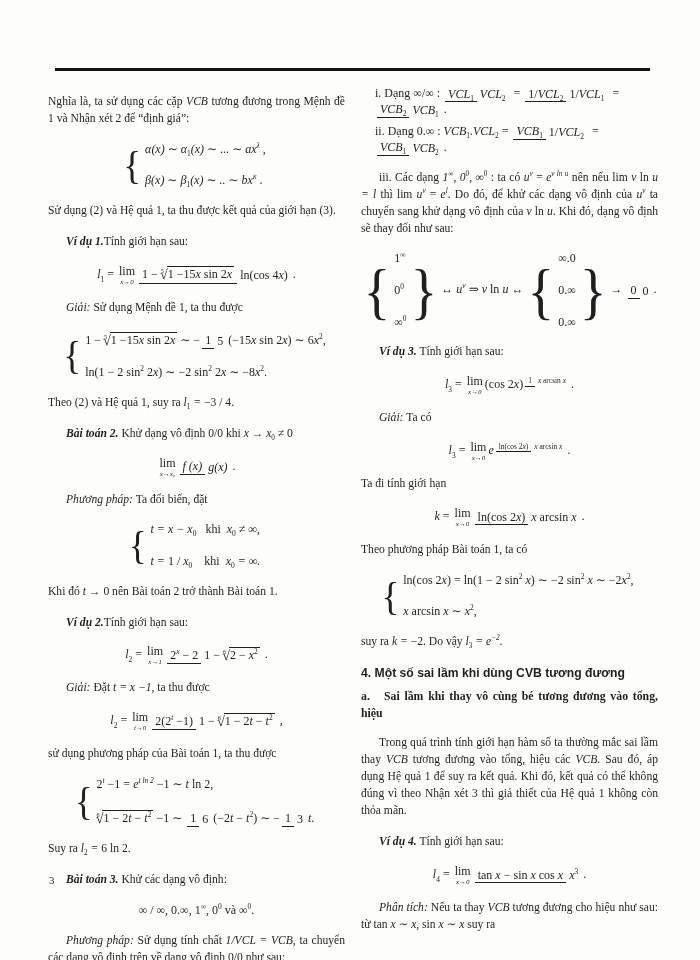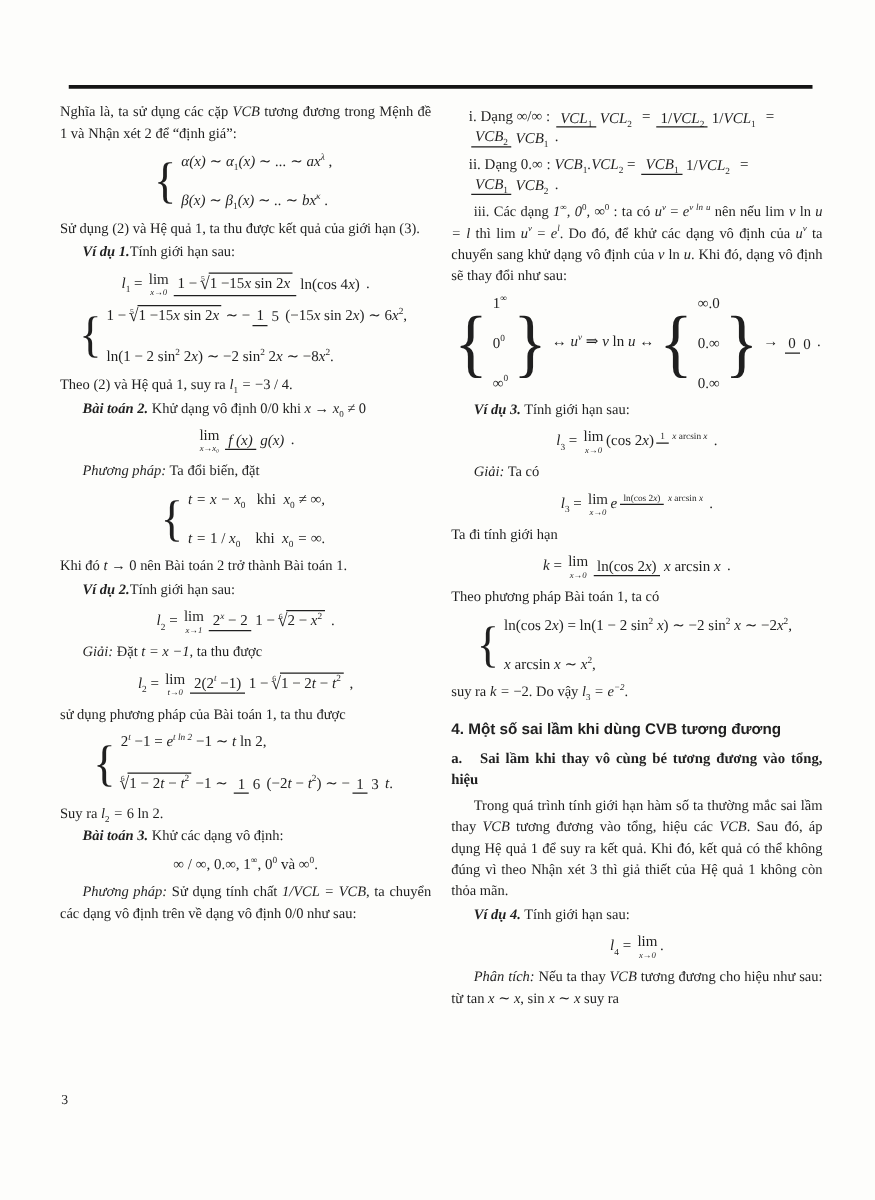--- a/index.html
+++ b/index.html
@@ -18,21 +18,21 @@
   .page{position:relative;width:700px;height:960px;}
   .top-rule{
     position:absolute;top:68px;left:55px;width:595px;height:3px;
     background:var(--rule);
   }
   .cols{
     position:absolute;top:80px;left:48px;width:610px;
     display:flex;gap:16px;align-items:flex-start;
   }
   .col{width:297px;font-size:11.6px;line-height:1.46;}
-  .blk{margin:2px 0;}
+  .blk{margin:14px 0;}
   .para{text-align:justify;}
   .para.ind{text-indent:18px;}
   .f{
     text-align:center;margin:6px 0;font-size:12px;line-height:1.3;
   }
   .f.left{text-align:left;padding-left:14px;}
   .h1{
     font-family:Liberation Sans, sans-serif;
     font-weight:bold;font-size:12.2px;margin:12px 0 7px;line-height:1.35;
   }
@@ -94,20 +94,21 @@
           </span></div>
         <div class="blk para"><span class="s-r">Sử dụng (2) và Hệ quả 1, ta thu được kết quả của giới hạn (3).</span></div>
         <div class="blk para ind"><span class="s-bi">Ví dụ 1.</span><span class="s-r">Tính giới hạn sau:</span></div>
         <div class="blk f"><span class="s-v">l</span><sub class="s-r">1</sub><span class="s-r"> = </span><span class="lim">
             <span class="lw">lim</span>
             <span class="lu">x→0</span>
           </span><span class="frac">
             <span class="fn"><span class="s-r">1 − </span><span class="sqrt"><sup class="ridx">5</sup><span class="rsym">√</span><span class="rbar"><span class="s-r">1 −15</span><span class="s-v">x</span><span class="s-r"> sin 2</span><span class="s-v">x</span></span></span></span>
             <span class="fd"><span class="s-r">ln(cos 4</span><span class="s-v">x</span><span class="s-r">)</span></span>
           </span><span class="s-r">.</span></div>
+        <div class="blk para ind"><span class="s-i">Giải:</span><span class="s-r"> Sử dụng Mệnh đề 1, ta thu được</span></div>
         <div class="blk f"><span class="grp">
             <span class="gbrace" style="font-size: 3.1em;">{</span>
             <span class="grows">
               <span class="grow"><span class="s-r">1 − </span><span class="sqrt"><sup class="ridx">5</sup><span class="rsym">√</span><span class="rbar"><span class="s-r">1 −15</span><span class="s-v">x</span><span class="s-r"> sin 2</span><span class="s-v">x</span></span></span><span class="s-r"> ∼ −</span><span class="frac">
                   <span class="fn"><span class="s-r">1</span></span>
                   <span class="fd"><span class="s-r">5</span></span>
                 </span><span class="s-r">(−15</span><span class="s-v">x</span><span class="s-r"> sin 2</span><span class="s-v">x</span><span class="s-r">) ∼ 6</span><span class="s-v">x</span><sup class="s-r">2</sup><span class="s-r">,</span></span>
               <span class="grow"><span class="s-r">ln(1 − 2 sin</span><sup class="s-r">2</sup><span class="s-r"> 2</span><span class="s-v">x</span><span class="s-r">) ∼ −2 sin</span><sup class="s-r">2</sup><span class="s-r"> 2</span><span class="s-v">x</span><span class="s-r"> ∼ −8</span><span class="s-v">x</span><sup class="s-r">2</sup><span class="s-r">.</span></span>
             </span>
           </span></div>
@@ -236,18 +237,21 @@
             </span>
           </span></div>
         <div class="blk para"><span class="s-r">suy ra </span><span class="s-v">k</span><span class="s-v"> = </span><span class="s-r">−2. Do vậy </span><span class="s-v">l</span><sub class="s-r">3</sub><span class="s-v"> = e</span><sup class="s-v">−2</sup><span class="s-r">.</span></div>
         <div class="blk h1"><span class="s-b">4. Một số sai lầm khi dùng CVB tương đương</span></div>
         <div class="blk h2"><span class="s-b">a.&nbsp;&nbsp;&nbsp;Sai lầm khi thay vô cùng bé tương đương vào tổng, hiệu</span></div>
         <div class="blk para ind"><span class="s-r">Trong quá trình tính giới hạn hàm số ta thường mắc sai lầm thay </span><span class="s-i">VCB</span><span class="s-r"> tương đương vào tổng, hiệu các </span><span class="s-i">VCB</span><span class="s-r">. Sau đó, áp dụng Hệ quả 1 để suy ra kết quả. Khi đó, kết quả có thể không đúng vì theo Nhận xét 3 thì giả thiết của Hệ quả 1 không còn thỏa mãn.</span></div>
         <div class="blk para ind"><span class="s-bi">Ví dụ 4.</span><span class="s-r"> Tính giới hạn sau:</span></div>
         <div class="blk f"><span class="s-v">l</span><sub class="s-r">4</sub><span class="s-r"> = </span><span class="lim">
             <span class="lw">lim</span>
             <span class="lu">x→0</span>
+          </span><span class="frac">
+            <span class="fn"><span class="s-r">tan </span><span class="s-v">x</span><span class="s-r"> − sin </span><span class="s-v">x</span><span class="s-r"> cos </span><span class="s-v">x</span></span>
+            <span class="fd"><span class="s-v">x</span><sup class="s-r">3</sup></span>
           </span><span class="s-r">.</span></div>
         <div class="blk para ind"><span class="s-i">Phân tích:</span><span class="s-r"> Nếu ta thay </span><span class="s-i">VCB</span><span class="s-r"> tương đương cho hiệu như sau: từ </span><span class="s-r">tan </span><span class="s-v">x ∼ x</span><span class="s-r">, sin </span><span class="s-v">x ∼ x</span><span class="s-r"> suy ra</span></div>
       </div>
   </div>
   <div class="page-number">3</div>
 </div>
 
 </body></html>

